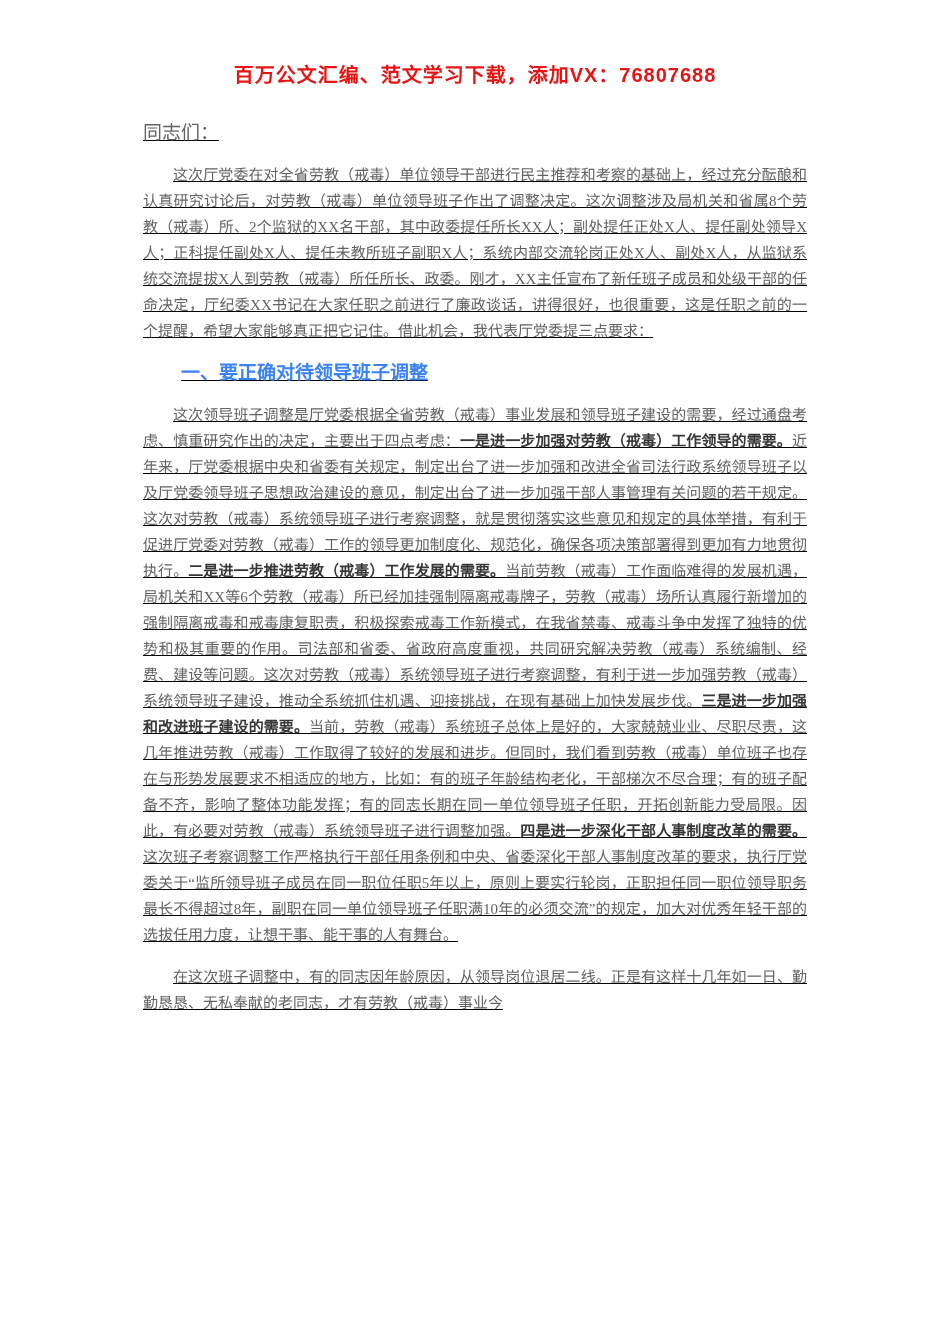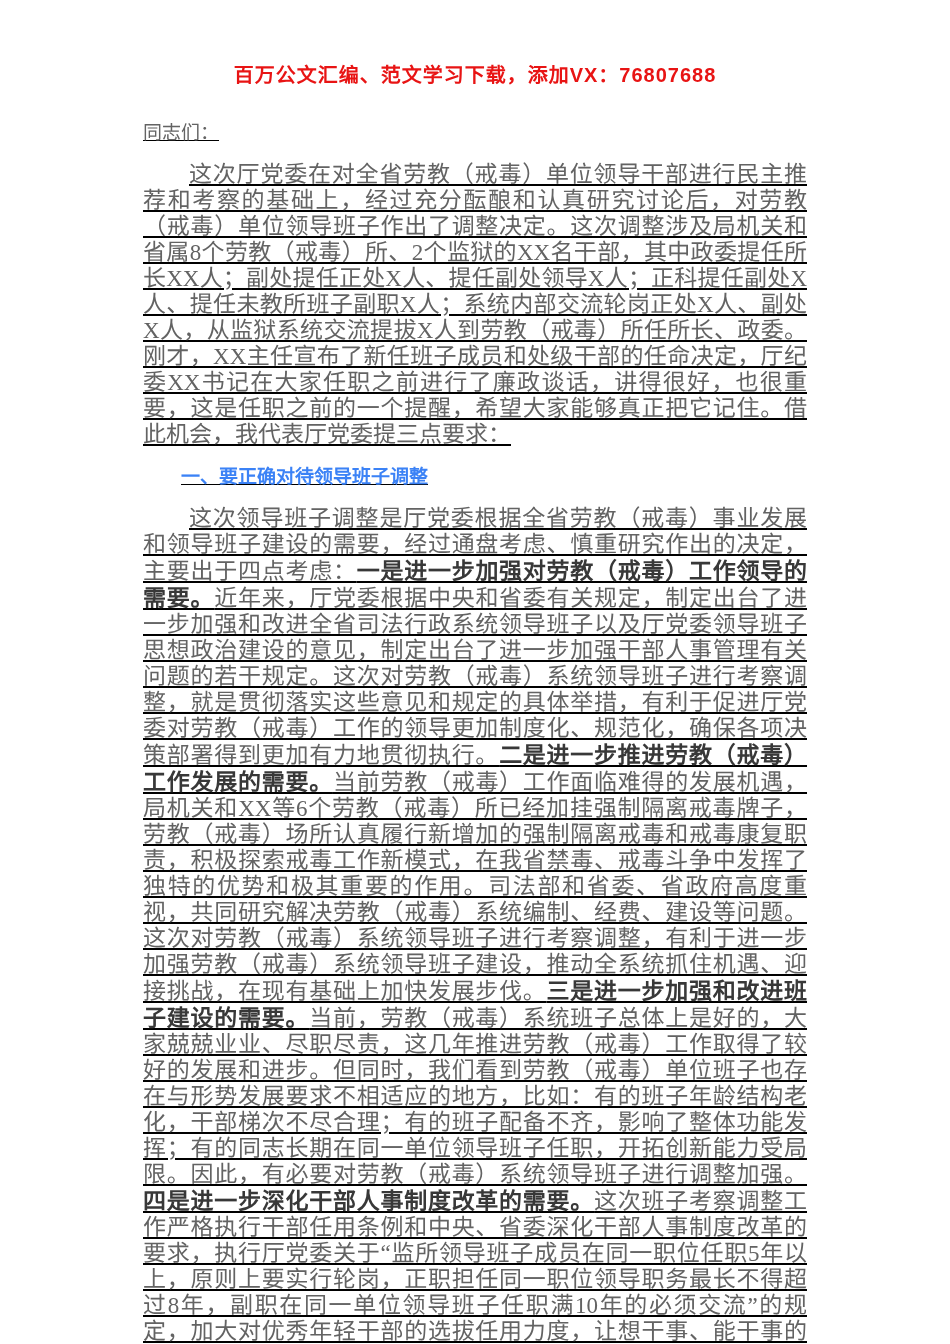--- a/index.html
+++ b/index.html
@@ -32,21 +32,21 @@
     width: 664px;
     text-decoration: underline;
   }
   .salutation {
     font-size: 19px;
     line-height: 26px;
     color: #636363;
     margin: 0 0 9px 0;
   }
   .doc-para {
-    font-size: 23px;
+    font-size: 15px;
     line-height: 26px;
     color: #636363;
     text-align: justify;
     text-indent: 2em;
     margin: 16px 0 9px 0;
   }
   .doc-heading {
     font-size: 19px;
     line-height: 26px;
     color: #3b82f6;
@@ -64,14 +64,15 @@
 </head>
 <body>
 
 <div class="page">
   <div class="promo">百万公文汇编、范文学习下载，添加VX：76807688</div>
   <div class="doc-body">
       <p class="salutation">同志们：</p>
       <p class="doc-para"><span>这次厅党委在对全省劳教（戒毒）单位领导干部进行民主推荐和考察的基础上，经过充分酝酿和认真研究讨论后，对劳教（戒毒）单位领导班子作出了调整决定。这次调整涉及局机关和省属8个劳教（戒毒）所、2个监狱的XX名干部，其中政委提任所长XX人；副处提任正处X人、提任副处领导X人；正科提任副处X人、提任未教所班子副职X人；系统内部交流轮岗正处X人、副处X人，从监狱系统交流提拔X人到劳教（戒毒）所任所长、政委。刚才，XX主任宣布了新任班子成员和处级干部的任命决定，厅纪委XX书记在大家任职之前进行了廉政谈话，讲得很好，也很重要，这是任职之前的一个提醒，希望大家能够真正把它记住。借此机会，我代表厅党委提三点要求：</span></p>
       <h3 class="doc-heading">一、要正确对待领导班子调整</h3>
       <p class="doc-para"><span>这次领导班子调整是厅党委根据全省劳教（戒毒）事业发展和领导班子建设的需要，经过通盘考虑、慎重研究作出的决定，主要出于四点考虑：</span><strong class="run-bold">一是进一步加强对劳教（戒毒）工作领导的需要。</strong><span>近年来，厅党委根据中央和省委有关规定，制定出台了进一步加强和改进全省司法行政系统领导班子以及厅党委领导班子思想政治建设的意见，制定出台了进一步加强干部人事管理有关问题的若干规定。这次对劳教（戒毒）系统领导班子进行考察调整，就是贯彻落实这些意见和规定的具体举措，有利于促进厅党委对劳教（戒毒）工作的领导更加制度化、规范化，确保各项决策部署得到更加有力地贯彻执行。</span><strong class="run-bold">二是进一步推进劳教（戒毒）工作发展的需要。</strong><span>当前劳教（戒毒）工作面临难得的发展机遇，局机关和XX等6个劳教（戒毒）所已经加挂强制隔离戒毒牌子，劳教（戒毒）场所认真履行新增加的强制隔离戒毒和戒毒康复职责，积极探索戒毒工作新模式，在我省禁毒、戒毒斗争中发挥了独特的优势和极其重要的作用。司法部和省委、省政府高度重视，共同研究解决劳教（戒毒）系统编制、经费、建设等问题。这次对劳教（戒毒）系统领导班子进行考察调整，有利于进一步加强劳教（戒毒）系统领导班子建设，推动全系统抓住机遇、迎接挑战，在现有基础上加快发展步伐。</span><strong class="run-bold">三是进一步加强和改进班子建设的需要。</strong><span>当前，劳教（戒毒）系统班子总体上是好的，大家兢兢业业、尽职尽责，这几年推进劳教（戒毒）工作取得了较好的发展和进步。但同时，我们看到劳教（戒毒）单位班子也存在与形势发展要求不相适应的地方，比如：有的班子年龄结构老化，干部梯次不尽合理；有的班子配备不齐，影响了整体功能发挥；有的同志长期在同一单位领导班子任职，开拓创新能力受局限。因此，有必要对劳教（戒毒）系统领导班子进行调整加强。</span><strong class="run-bold">四是进一步深化干部人事制度改革的需要。</strong><span>这次班子考察调整工作严格执行干部任用条例和中央、省委深化干部人事制度改革的要求，执行厅党委关于“监所领导班子成员在同一职位任职5年以上，原则上要实行轮岗，正职担任同一职位领导职务最长不得超过8年，副职在同一单位领导班子任职满10年的必须交流”的规定，加大对优秀年轻干部的选拔任用力度，让想干事、能干事的人有舞台。</span></p>
+      <p class="doc-para"><span>在这次班子调整中，有的同志因年龄原因，从领导岗位退居二线。正是有这样十几年如一日、勤勤恳恳、无私奉献的老同志，才有劳教（戒毒）事业今</span></p>
     </div>
 </div>
 
 </body></html>

